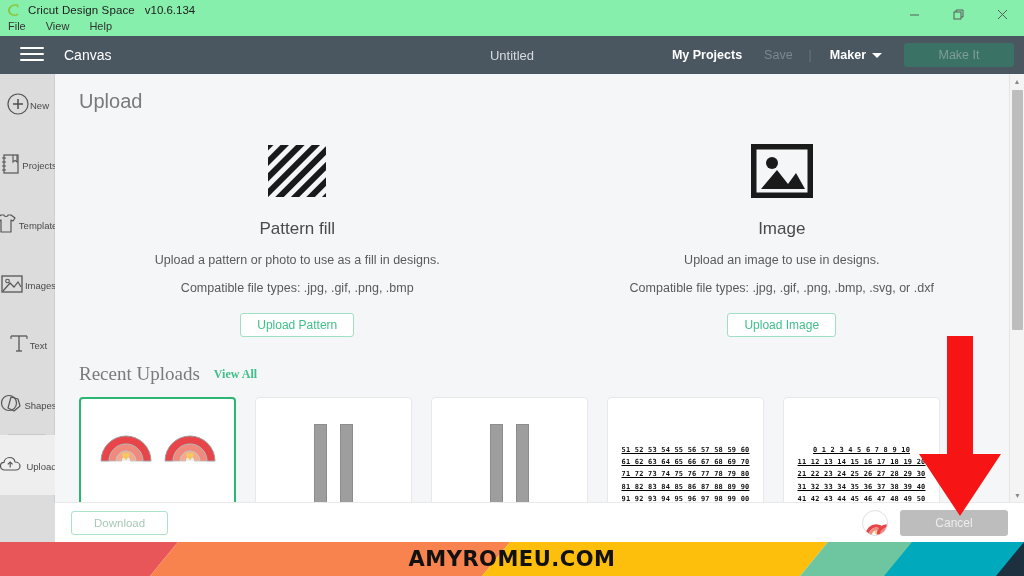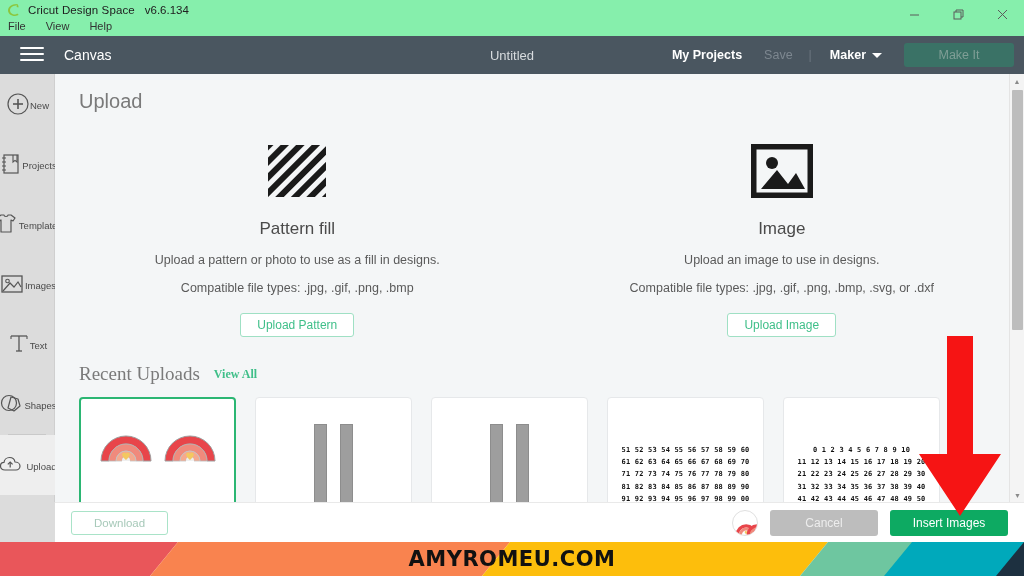--- a/index.html
+++ b/index.html
@@ -95,21 +95,21 @@
   .recent-head { display: flex; align-items: center; margin: 26px 4px 0 24px; font-family: Liberation Serif, serif; }
   .recent-title { font-size: 19px; color: #7a7a7a; }
   .view-all { font-size: 12px; color: #3fbf89; font-weight: bold; margin-left: 14px; cursor: pointer; }
   .thumb-row { display: flex; gap: 19px; margin: 12px 0 0 24px; }
   .thumb {
     width: 157px; height: 155px; background: #ffffff; border: 1px solid #e6e8ea;
     border-radius: 4px; position: relative; overflow: hidden; cursor: pointer;
     flex: 0 0 auto;
   }
   .thumb.selected { border: 2px solid #2bb673; }
-  .thumb-inner { width: 100%; height: 100%; display: flex; align-items: center; justify-content: center; }
+  .thumb-inner { width: 100%; height: 100%; display: flex; align-items: center; justify-content: center; text-decoration: underline; }
 
   .rainbow-grid { display: grid; grid-template-columns: 1fr 1fr; gap: 6px; padding: 12px 16px; }
   .bars { display: flex; gap: 13px; align-items: flex-start; padding-top: 26px; }
   .bar { width: 13px; height: 150px; background: #9e9e9e; border: 1px solid #8d8d8d; }
   .numgrid {
     font-family: "DejaVu Sans Mono", monospace; font-size: 7px; font-weight: bold;
     color: #111111; line-height: 1.75; text-align: center; letter-spacing: .2px;
   }
 
   
@@ -169,21 +169,21 @@
 
   <div class="titlebar">
     <div class="titlebar-row1">
       <span class="cricut-logo">
         <svg width="16" height="16" viewBox="0 0 16 16">
           <path d="M11 2 C5 2 2 5.5 2 8.2 C2 11.5 5 14 9 14 C10.5 14 12 13.5 12.6 12.8 L11.2 11.6 C10.6 12.2 9.8 12.5 9 12.5 C6.2 12.5 4 10.6 4 8.2 C4 6 6.1 3.6 10 3.4 Z" fill="#8cc63e"></path>
           <path d="M11.2 2.1 C12.4 3.2 12.8 4.4 12.4 5.6 L10.6 4.9 C10.9 4 10.6 3 9.9 2.3 Z" fill="#8cc63e"></path>
         </svg>
       </span>
       <span class="app-title">Cricut Design Space</span>
-      <span class="app-version">v6.6.134</span>
+      <span class="app-version">v10.6.134</span>
     </div>
     <div class="menubar">
       <span class="menu-item">File</span>
       <span class="menu-item">View</span>
       <span class="menu-item">Help</span>
     </div>
     <div class="winctrls">
       <div class="winbtn">
         <svg width="11" height="11" viewBox="0 0 11 11">
             <line x1="1" y1="6" x2="10" y2="6" stroke="#5a5a5a" stroke-width="1"></line>
@@ -452,21 +452,20 @@
           </g>
           <g transform="translate(12,6) scale(0.42)">
             <path d="M4 42 A25 25 0 0 1 54 42 L46 42 A17 17 0 0 0 12 42 Z" fill="#e8454a"></path>
             <path d="M12 42 A17 17 0 0 1 46 42 L39 42 A10 10 0 0 0 19 42 Z" fill="#f08a7c"></path>
             <path d="M25 42 A4 4 0 0 1 33 42 Z" fill="#efefef"></path>
             <path d="M29 41 C26 38 24 36 26 34 C27.5 32.7 29 34 29 35 C29 34 30.5 32.7 32 34 C34 36 32 38 29 41 Z" fill="#f3c860"></path>
           </g>
         </svg>
       </div>
       <div class="cancel-btn">Cancel</div>
-      <div class="insert-btn">Insert Images</div>
     </div>
   </div>
 
   <div class="arrow">
     <svg width="110" height="182" viewBox="0 0 110 182">
       <path d="M42 0 L68 0 L68 118 L96 118 L55 180 L14 118 L42 118 Z" fill="#f61414"></path>
     </svg>
   </div>
 
   <div class="footer">

